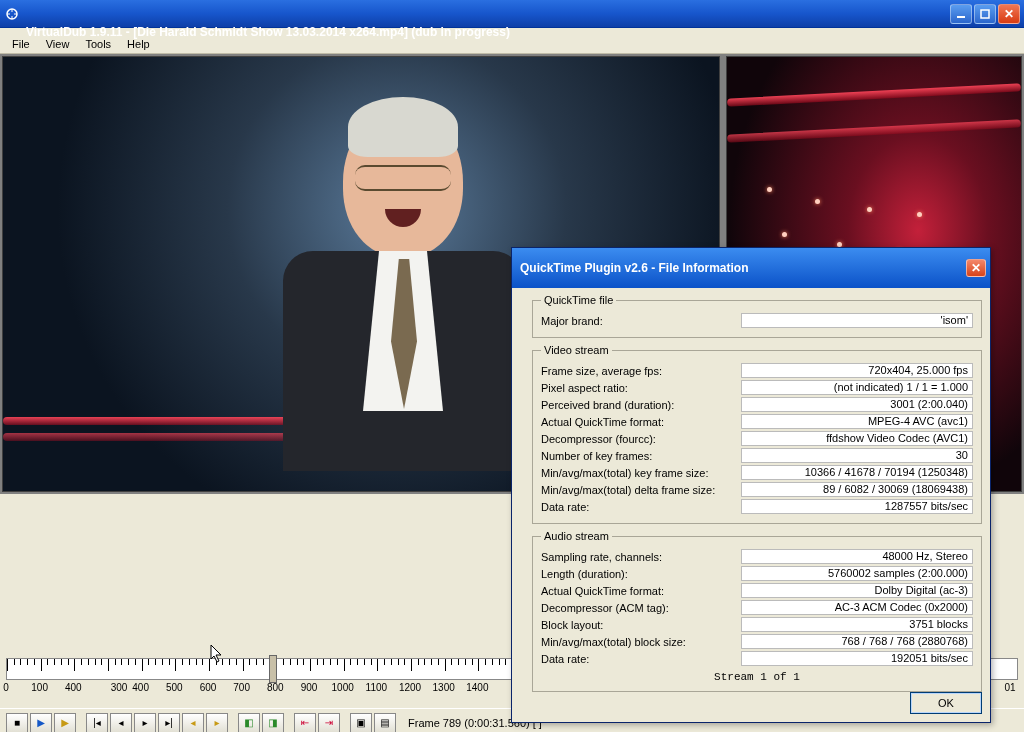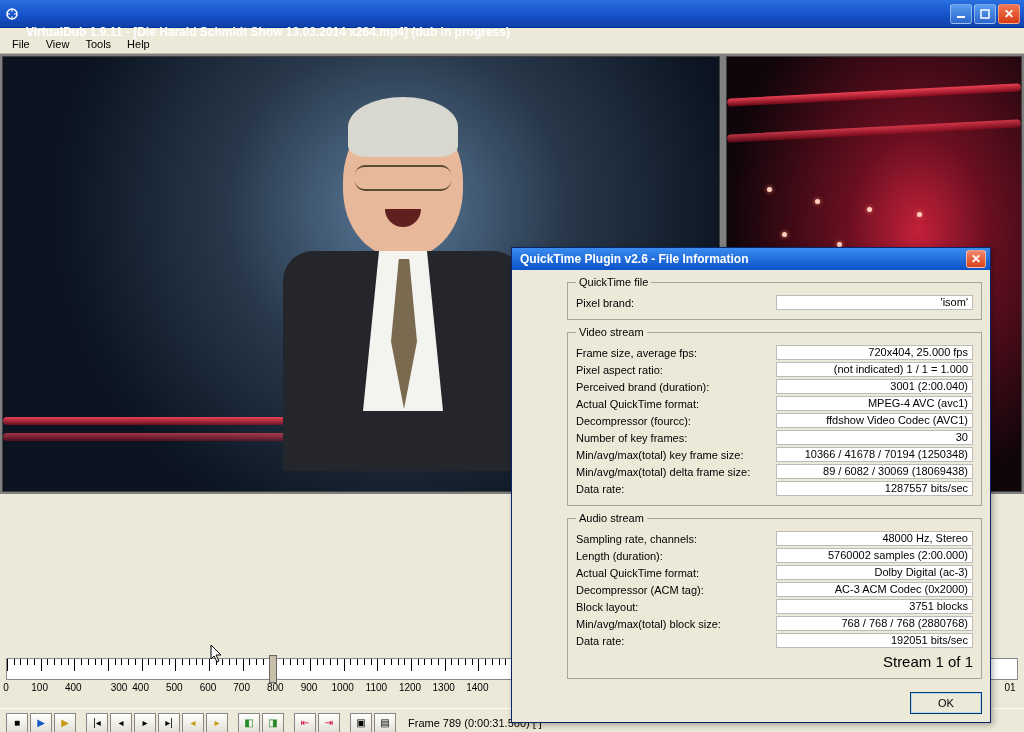--- a/index.html
+++ b/index.html
@@ -151,51 +151,51 @@
     position: absolute;
     left: 511px; top: 247px;
     width: 480px;
     height: 476px;
     border: 1px solid #0a246a;
     background: #ece9d8;
     box-shadow: 2px 2px 6px rgba(0,0,0,0.3);
     display:flex; flex-direction:column;
   }
   .dialog .dlg-titlebar {
-    height: 22px;
+    height: 40px;
     background: linear-gradient(to bottom,#3b8cf0,#0b52c8);
     color:#fff; font-weight:bold; font-size:12px;
     display:flex; align-items:center; padding:0 4px;gap:16px;
   }
   .dialog .dlg-titlebar .dlg-title { flex:1; padding-left:4px;}
   .dialog .dlg-titlebar .dlg-close {
     width:20px; height:18px; background: linear-gradient(to bottom,#f4876a,#d7431a);
     border:1px solid rgba(255,255,255,0.5); border-radius:3px;
     display:flex; align-items:center; justify-content:center; color:#fff; font-weight:bold;
   }
-  .dialog-body { padding:6px 8px 8px 8px; flex:1; overflow:hidden;margin-left:47px; }
+  .dialog-body { padding:6px 8px 8px 20px; flex:1; overflow:hidden; }
   fieldset {
     border:1px solid #a9a697;
     margin-bottom:6px;
     padding: 6px 8px 8px 8px;
   }
   legend { font-size:11px; padding:0 3px; }
   .row { display:flex; align-items:center; height:17px; }
   .row .lbl { flex: 0 0 200px; }
   .row .val {
     flex:1;
     background:#fff;
     border:1px solid #bbb;
     height:15px;
     line-height:13px;
     padding:0 4px;
     text-align:right;
     font-size:11px;
   }
-  .stream-foot { text-align:right; font-size:15px; margin-top:4px;}
+  .stream-foot { text-align:center; font-size:11px; margin-top:4px;font-family:Liberation Mono, monospace;}
   .dlg-buttons { display:flex; justify-content:flex-end; padding:0 8px 8px 0;}
   .btn-ok {
     width:72px; height:22px;
     border:1px solid #003c74;
     background:#ece9d8;
     font-size:11px;
     box-shadow: inset 0 0 0 1px #b8d6fb;
   }
 
   .cursor {
@@ -423,21 +423,21 @@
 
 <div class="dialog">
   <div class="dlg-titlebar">
     <span class="dlg-title">QuickTime Plugin v2.6 - File Information</span>
     <div class="dlg-close">✕</div>
   </div>
   <div class="dialog-body">
     <fieldset>
       <legend>QuickTime file</legend>
       <div class="row">
-        <span class="lbl">Pixel brand:</span>
+        <span class="lbl">Major brand:</span>
         <span class="val">'isom'</span>
       </div>
     </fieldset>
 
     <fieldset>
       <legend>Video stream</legend>
       <div id="vrows">
           <div class="row">
             <span class="lbl">Frame size, average fps:</span>
             <span class="val">720x404, 25.000 fps</span>

